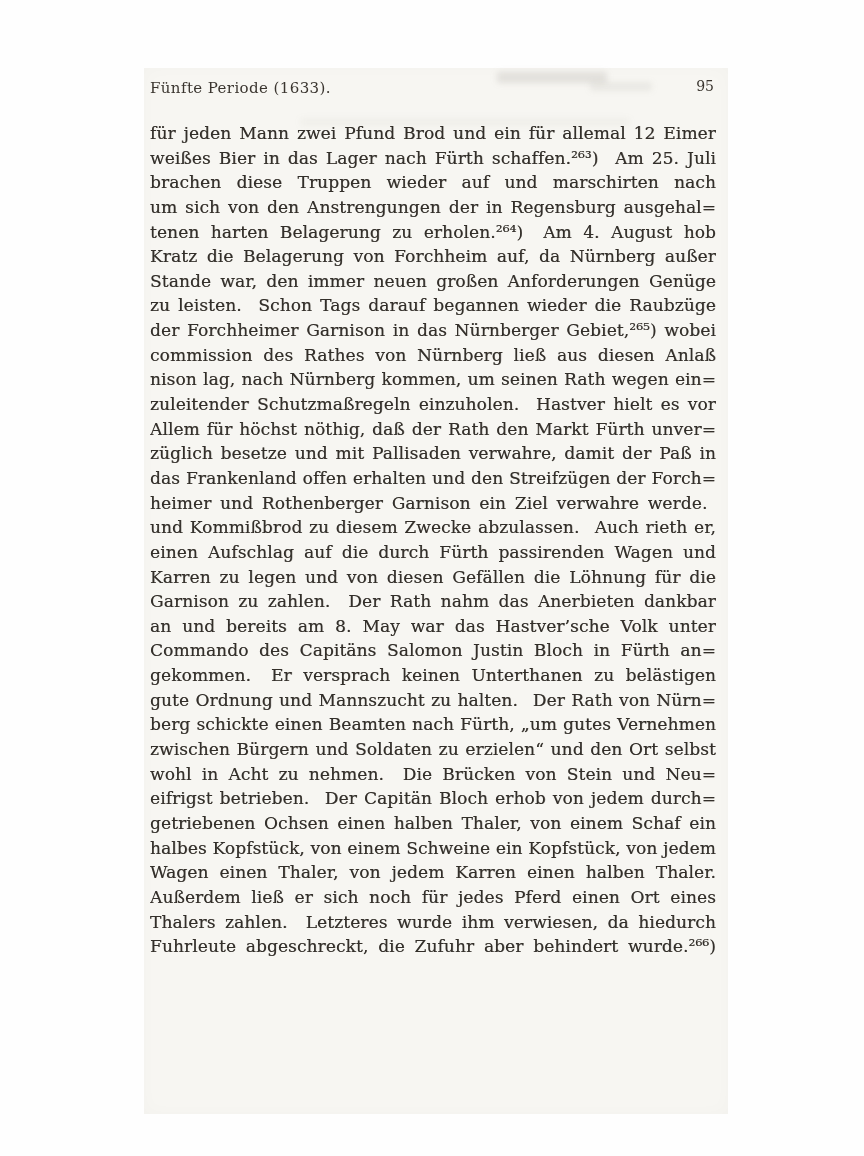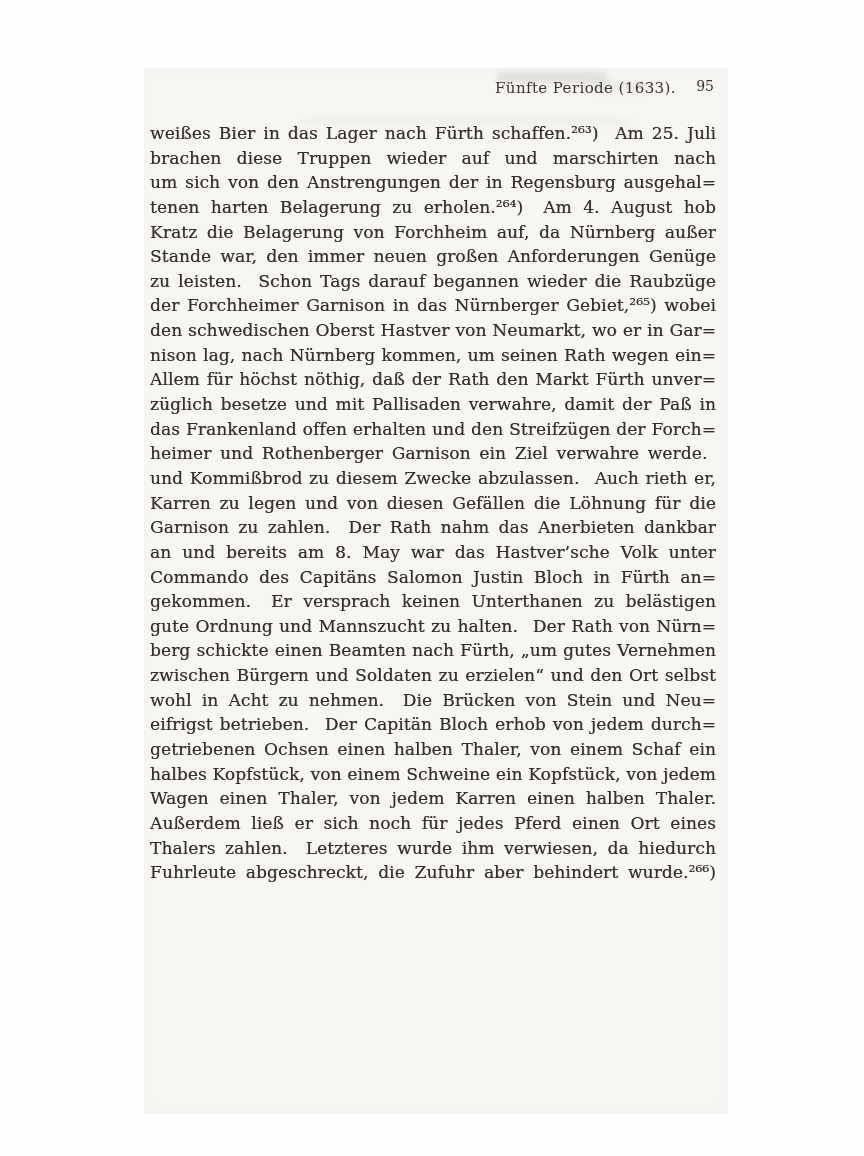--- a/index.html
+++ b/index.html
@@ -33,21 +33,21 @@
   .smudge-2{left:590px;top:82px;width:62px;height:9px;background:rgba(120,114,103,0.10);}
   .smudge-3{left:300px;top:118px;width:330px;height:8px;background:rgba(120,114,103,0.05);}
   .header-row{
     position:absolute;
     left:150px;top:79px;
     width:566px;height:22px;
   }
   .running-title{
     position:absolute;
     left:0;right:40px;
-    text-align:right;
+    text-align:left;
     font-size:15px;
     letter-spacing:0.4px;
     color:#3a352f;
     white-space:nowrap;
   }
   .page-number{
     position:absolute;
     right:2px;top:-1px;
     font-size:14px;
     color:#3a352f;
@@ -77,35 +77,38 @@
 <div class="smudge smudge-1"></div>
 <div class="smudge smudge-2"></div>
 <div class="smudge smudge-3"></div>
 
 <div class="header-row">
   <span class="running-title">Fünfte Periode (1633).</span>
   <span class="page-number">95</span>
 </div>
 
 <div class="body-text">
+    <div class="line">für jeden Mann zwei Pfund Brod und ein für allemal 12 Eimer</div>
     <div class="line">weißes Bier in das Lager nach Fürth schaffen.²⁶³)  Am 25. Juli</div>
     <div class="line">brachen diese Truppen wieder auf und marschirten nach Franken,</div>
     <div class="line">um sich von den Anstrengungen der in Regensburg ausgehal=</div>
     <div class="line">tenen harten Belagerung zu erholen.²⁶⁴)  Am 4. August hob</div>
     <div class="line">Kratz die Belagerung von Forchheim auf, da Nürnberg außer</div>
     <div class="line">Stande war, den immer neuen großen Anforderungen Genüge</div>
     <div class="line">zu leisten.  Schon Tags darauf begannen wieder die Raubzüge</div>
     <div class="line">der Forchheimer Garnison in das Nürnberger Gebiet,²⁶⁵) wobei</div>
-    <div class="line">den schwedischen Oberst Hastver von Neumarkt, wo er in Gar=</div>
+    <div class="line">commission des Rathes von Nürnberg ließ aus diesen Anlaß</div>
     <div class="line">nison lag, nach Nürnberg kommen, um seinen Rath wegen ein=</div>
+    <div class="line">zuleitender Schutzmaßregeln einzuholen.  Hastver hielt es vor</div>
     <div class="line">Allem für höchst nöthig, daß der Rath den Markt Fürth unver=</div>
     <div class="line">züglich besetze und mit Pallisaden verwahre, damit der Paß in</div>
     <div class="line">das Frankenland offen erhalten und den Streifzügen der Forch=</div>
     <div class="line">heimer und Rothenberger Garnison ein Ziel verwahre werde.  Er</div>
     <div class="line">und Kommißbrod zu diesem Zwecke abzulassen.  Auch rieth er,</div>
+    <div class="line">einen Aufschlag auf die durch Fürth passirenden Wagen und</div>
     <div class="line">Karren zu legen und von diesen Gefällen die Löhnung für die</div>
     <div class="line">Garnison zu zahlen.  Der Rath nahm das Anerbieten dankbar</div>
     <div class="line">an und bereits am 8. May war das Hastver’sche Volk unter</div>
     <div class="line">Commando des Capitäns Salomon Justin Bloch in Fürth an=</div>
     <div class="line">gekommen.  Er versprach keinen Unterthanen zu belästigen und</div>
     <div class="line">gute Ordnung und Mannszucht zu halten.  Der Rath von Nürn=</div>
     <div class="line">berg schickte einen Beamten nach Fürth, „um gutes Vernehmen</div>
     <div class="line">zwischen Bürgern und Soldaten zu erzielen“ und den Ort selbst</div>
     <div class="line">wohl in Acht zu nehmen.  Die Brücken von Stein und Neu=</div>
     <div class="line">eifrigst betrieben.  Der Capitän Bloch erhob von jedem durch=</div>

